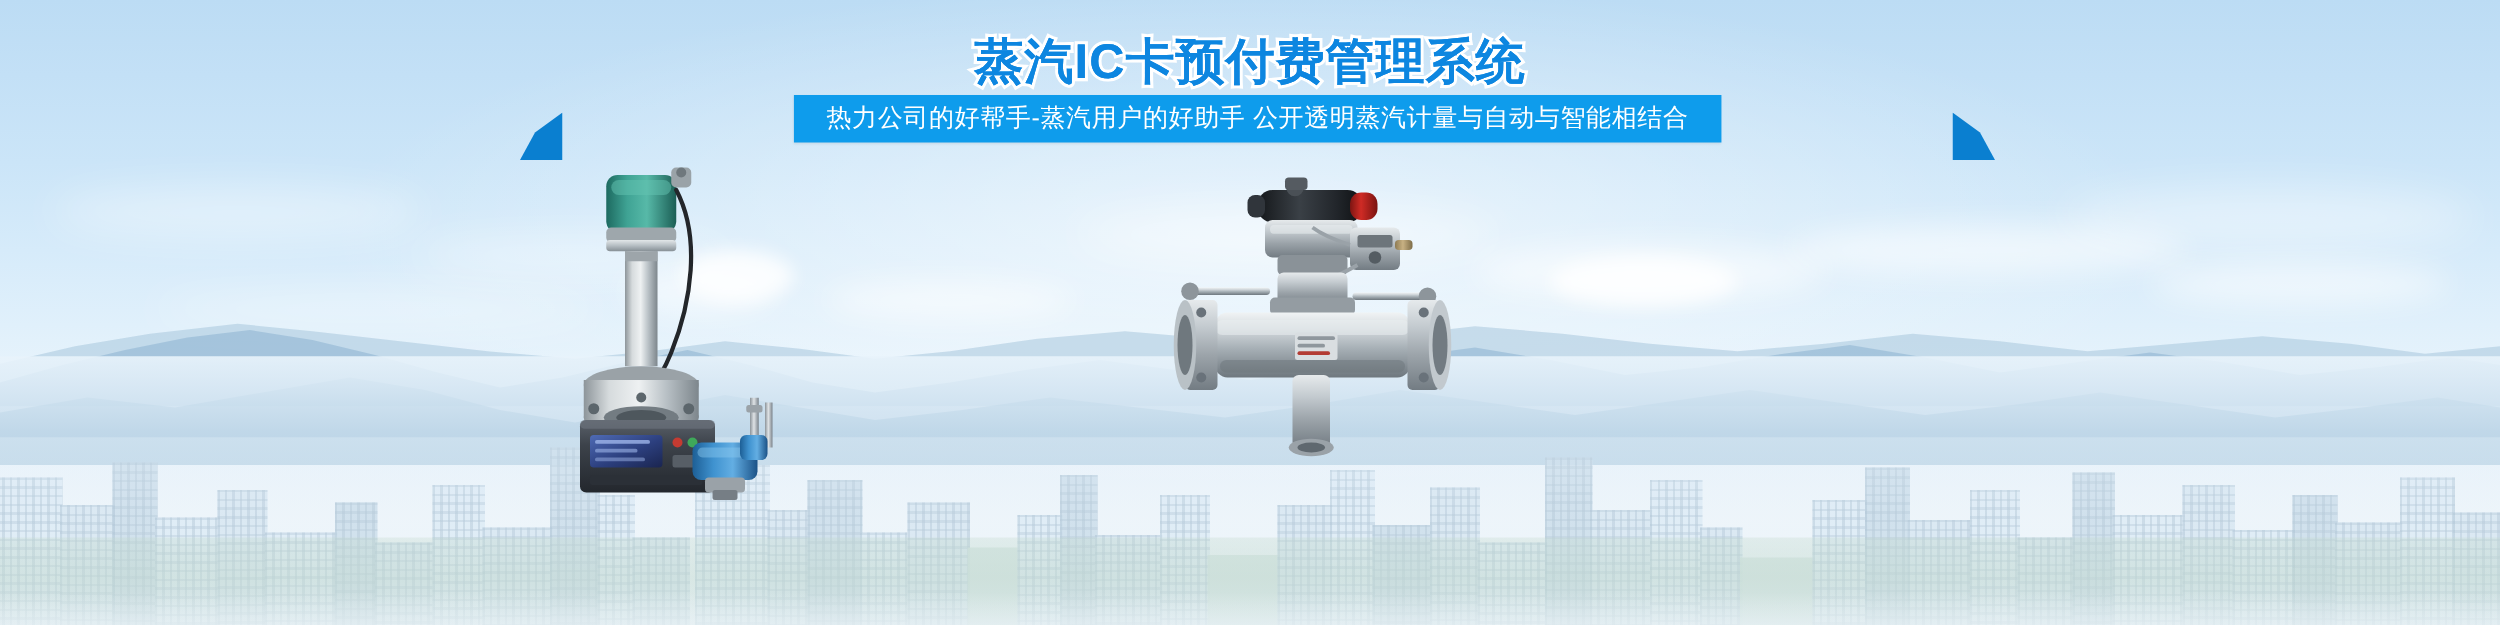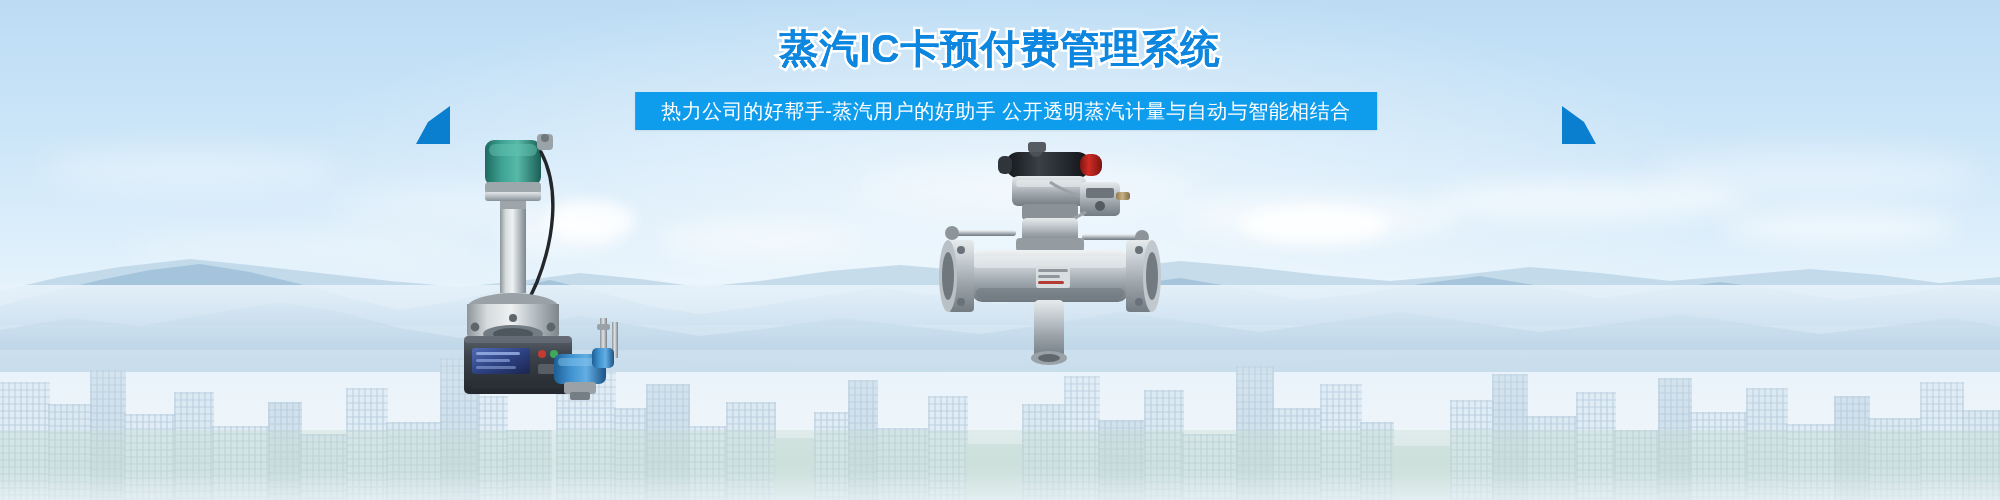--- a/index.html
+++ b/index.html
@@ -73,21 +73,21 @@
     text-shadow:0 1px 0 rgba(255,255,255,.7);
     white-space:nowrap;
   }
   .title-fill{
     position:absolute;left:0;right:0;top:22px;text-align:center;
     font-size:39px;font-weight:bold;letter-spacing:1px;
     color:#0d86e0;white-space:nowrap;
   }
 
   
-  .ribbon-wrap{position:absolute;left:12px;right:0;top:76px;height:40px;margin-top:16px;}
+  .ribbon-wrap{position:absolute;left:12px;right:0;top:76px;height:40px;}
   .ribbon{
     position:absolute;left:50%;transform:translateX(-50%);
     height:38px;line-height:38px;
     background:#0e9cec;
     color:#ffffff;font-size:20px;letter-spacing:.5px;
     padding:0 26px;white-space:nowrap;text-align:center;
     box-shadow:0 1px 2px rgba(0,0,0,.08);
   }
   .tail{position:absolute;top:14px;width:34px;height:38px;}
   .tail.left{left:404px;}

